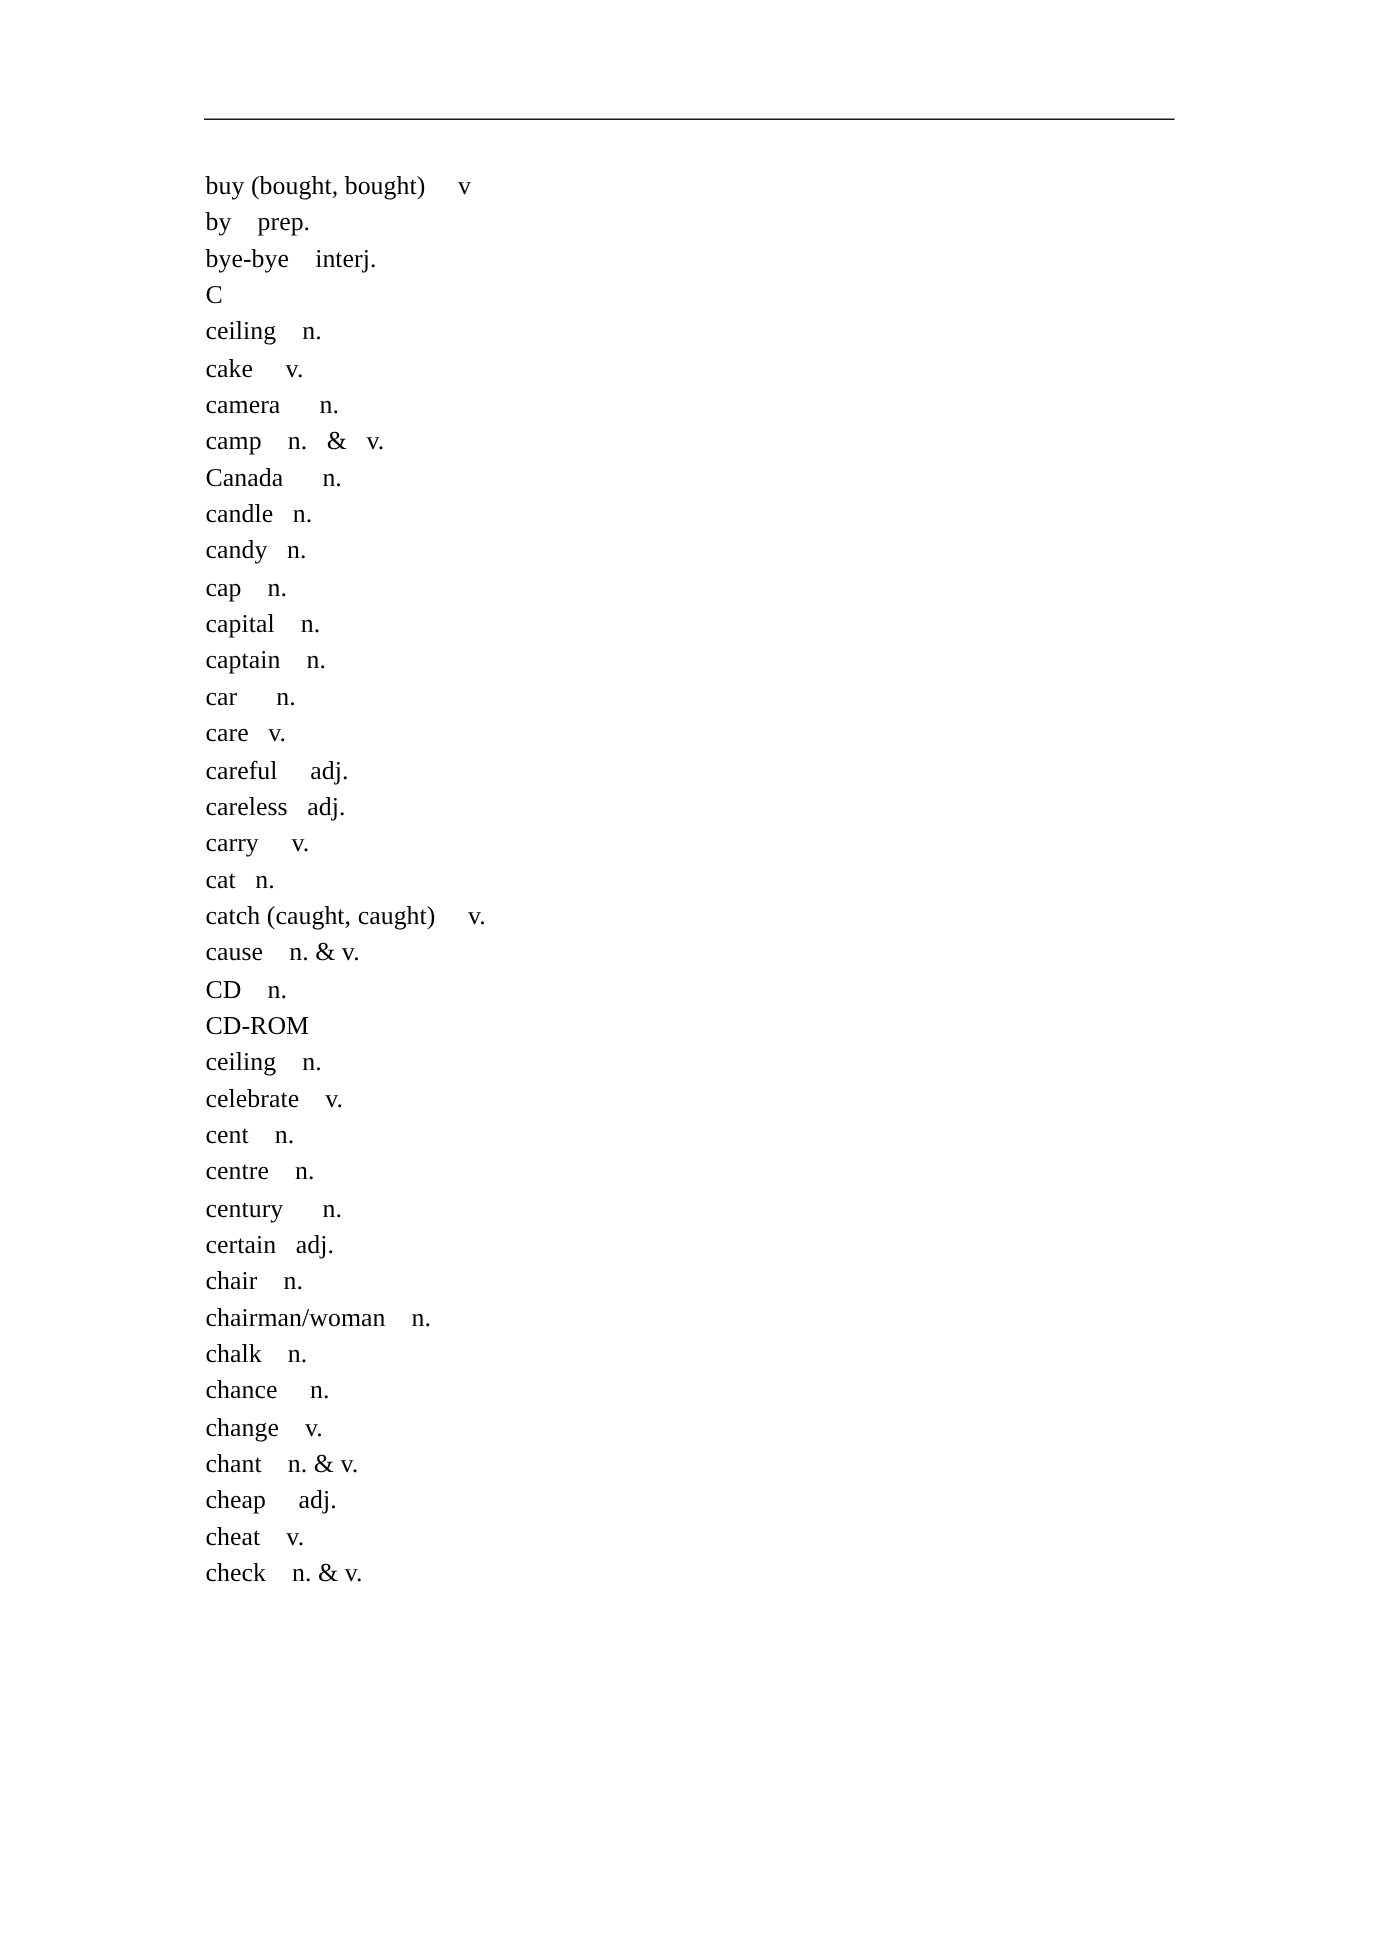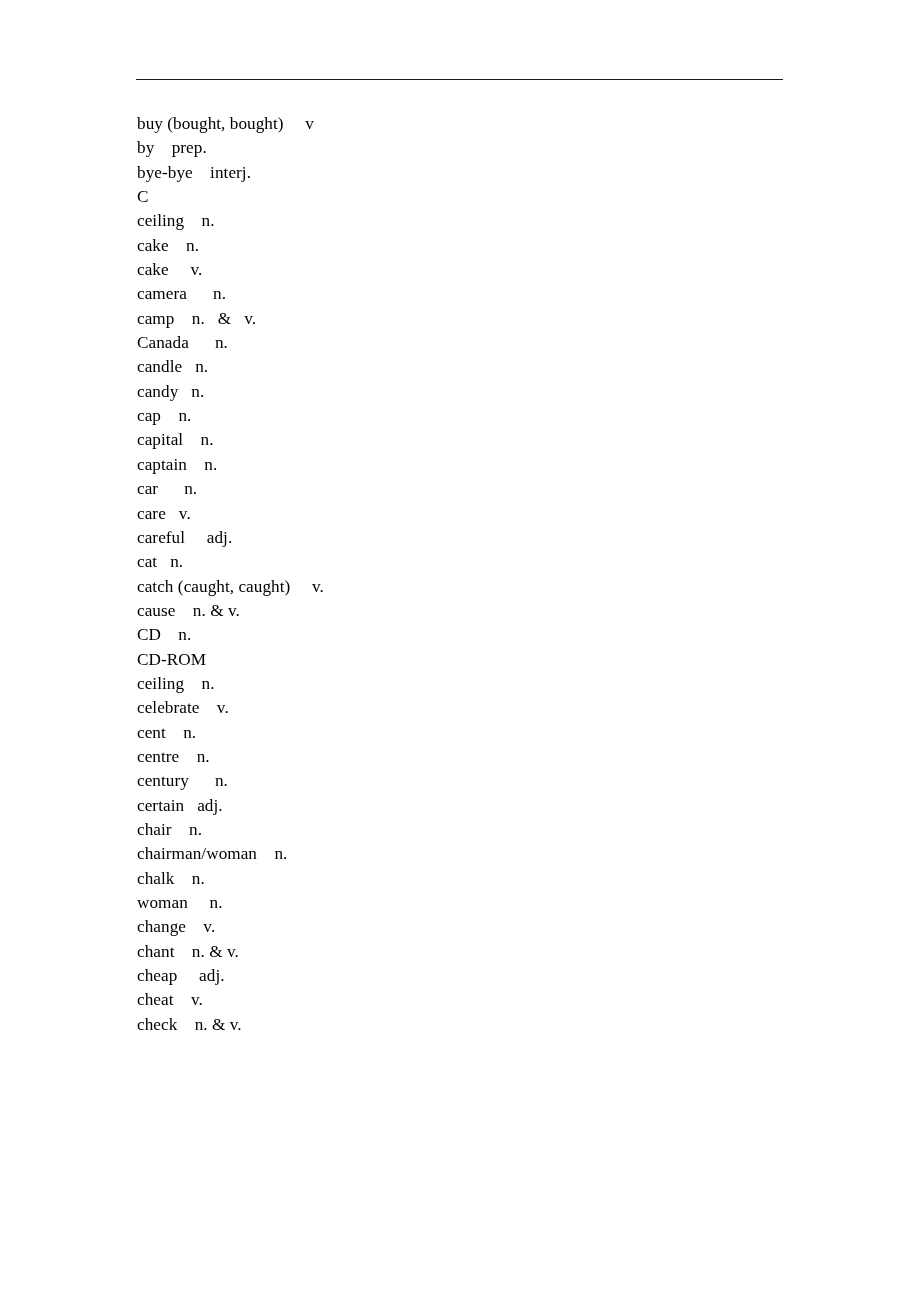--- a/index.html
+++ b/index.html
@@ -60,48 +60,49 @@
 <div class="page">
 
   <div class="top-rule"></div>
 
   <div class="entry-list">
       <div class="entry-line">buy (bought, bought)     v</div>
       <div class="entry-line">by    prep.</div>
       <div class="entry-line">bye-bye    interj.</div>
       <div class="entry-line">C</div>
       <div class="entry-line">ceiling    n.</div>
-      <div class="entry-line">cake    n.</div>
       <div class="entry-line">cake     v.</div>
       <div class="entry-line">camera      n.</div>
       <div class="entry-line">camp    n.   &amp;   v.</div>
       <div class="entry-line">Canada      n.</div>
       <div class="entry-line">candle   n.</div>
       <div class="entry-line">candy   n.</div>
       <div class="entry-line">cap    n.</div>
       <div class="entry-line">capital    n.</div>
       <div class="entry-line">captain    n.</div>
       <div class="entry-line">car      n.</div>
       <div class="entry-line">care   v.</div>
       <div class="entry-line">careful     adj.</div>
+      <div class="entry-line">careless   adj.</div>
+      <div class="entry-line">carry     v.</div>
       <div class="entry-line">cat   n.</div>
       <div class="entry-line">catch (caught, caught)     v.</div>
       <div class="entry-line">cause    n. &amp; v.</div>
       <div class="entry-line">CD    n.</div>
       <div class="entry-line">CD-ROM</div>
       <div class="entry-line">ceiling    n.</div>
       <div class="entry-line">celebrate    v.</div>
       <div class="entry-line">cent    n.</div>
       <div class="entry-line">centre    n.</div>
       <div class="entry-line">century      n.</div>
       <div class="entry-line">certain   adj.</div>
       <div class="entry-line">chair    n.</div>
       <div class="entry-line">chairman/woman    n.</div>
       <div class="entry-line">chalk    n.</div>
-      <div class="entry-line">woman     n.</div>
+      <div class="entry-line">chance     n.</div>
       <div class="entry-line">change    v.</div>
       <div class="entry-line">chant    n. &amp; v.</div>
       <div class="entry-line">cheap     adj.</div>
       <div class="entry-line">cheat    v.</div>
       <div class="entry-line">check    n. &amp; v.</div>
     </div>
 
 </div>
 
 </body></html>

